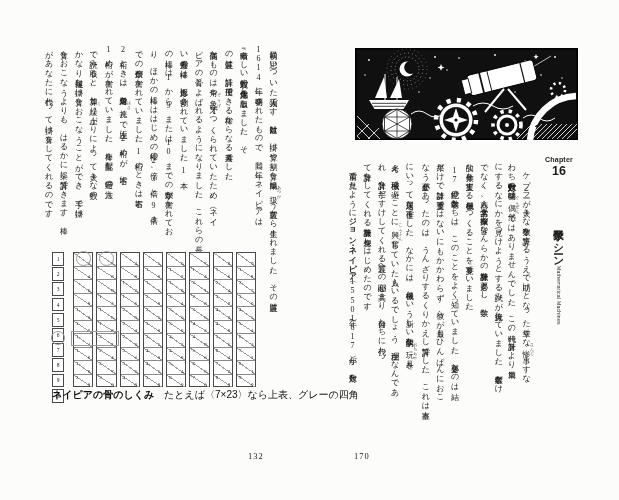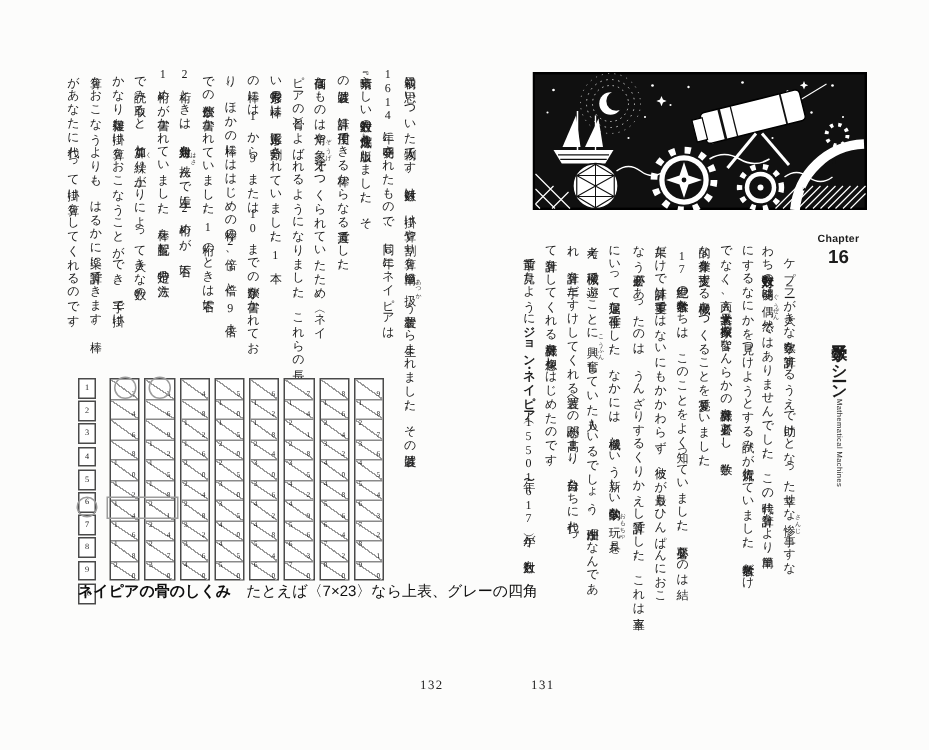--- a/index.html
+++ b/index.html
@@ -22,21 +22,21 @@
   
   .chapter-head{position:absolute;left:539px;top:156px;width:40px;text-align:center;font-family:"Liberation Sans","DejaVu Sans",sans-serif;}
   .ch-label{font-size:7px;font-weight:bold;letter-spacing:0.2px;}
   .ch-num{font-size:12.5px;font-weight:bold;margin-top:1px;}
   .ch-vert{writing-mode:vertical-rl;text-orientation:mixed;height:176px;margin:7px auto 0;}
   .ch-title{font-size:10.5px;font-weight:bold;letter-spacing:0.6px;}
   .ch-sub{font-size:5px;letter-spacing:0.3px;color:#2a2a2a;margin-block-start:11px;}
 
   
   .pagenum{position:absolute;top:451px;font-size:8.5px;letter-spacing:1px;color:#222;}
-  .pagenum.n132{left:248px;margin-left:32px;}
+  .pagenum.n132{left:248px;}
   .pagenum.n131{left:354px;}
 
   
   .illo{position:absolute;left:355px;top:48px;}
 
   
   #napier{position:absolute;left:52px;top:252px;width:210px;height:135px;display:flex;}
   .index-strip{width:12px;margin-right:9px;}
   .icell{height:11.9px;margin-bottom:1.3px;border:0.7px solid #4a4a4a;background:#fff;
          display:flex;align-items:center;justify-content:center;
@@ -529,15 +529,15 @@
     <div class="col">　17世紀の数学者たちは、このことをよく知っていました。必要なのは結</div>
     <div class="col">果だけで計算は重要ではないにもかかわらず、彼らが最もひんぱんにおこ</div>
     <div class="col">なう必要があったのは、うんざりするくりかえし計算でした。これは率直</div>
     <div class="col">にいって退屈な仕事でした。なかには、機械という新しい数学的な<ruby>玩具<rt>おもちゃ</rt></ruby>を</div>
     <div class="col">考え、機械で遊ぶことに<ruby>興奮<rt>こうふん</rt></ruby>していた人もいるでしょう。理由がなんであ</div>
     <div class="col">れ、計算を手だすけしてくれる装置への関心が高まり、自分たちに代わっ</div>
     <div class="col">て計算をしてくれる計算機を想像しはじめたのです。</div>
     <div class="col">　前章で見たように<b>ジョン・ネイピア</b>（1550年〜1617年）が、対数を</div>
   </div>
 
-  <div class="pagenum n131">131</div>
+  <div class="pagenum n131">170</div>
 
 </div>
 
 </body></html>

